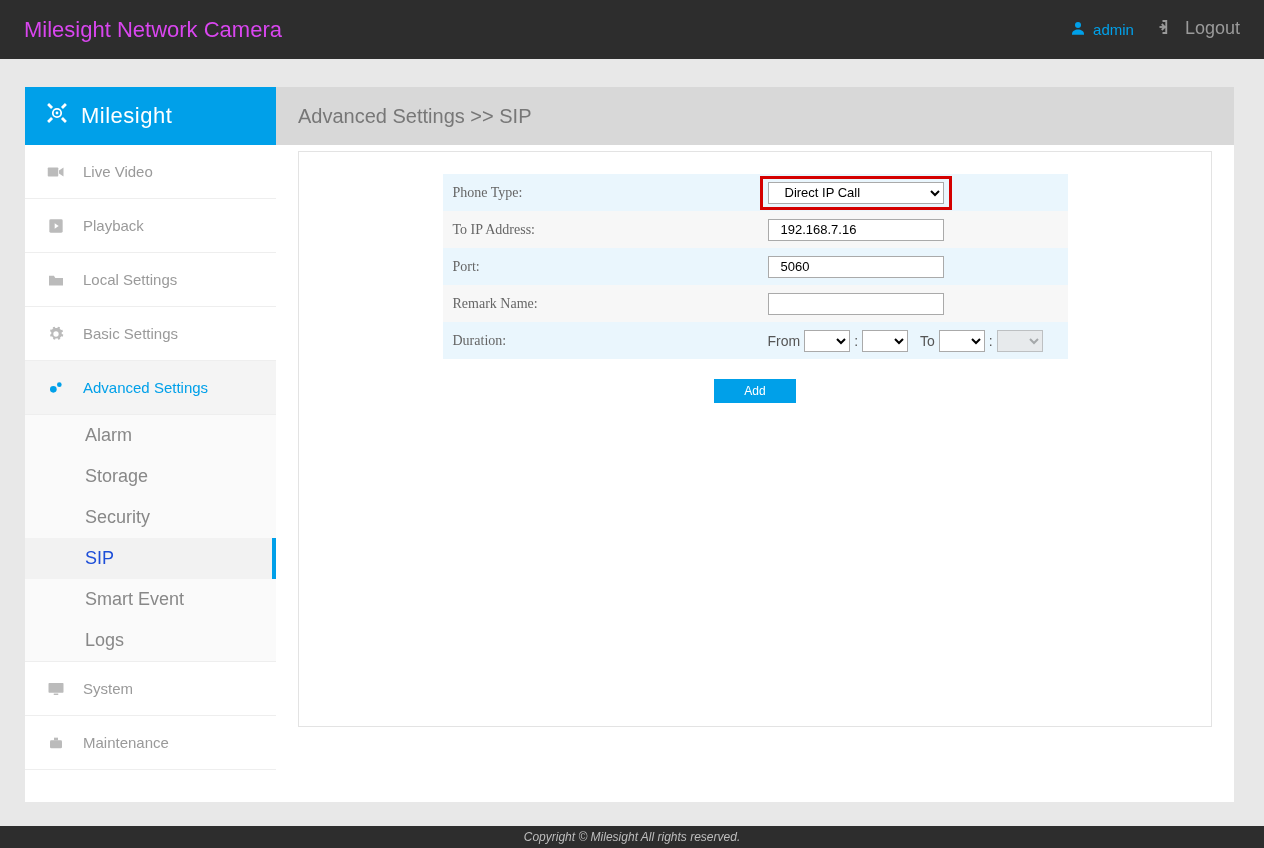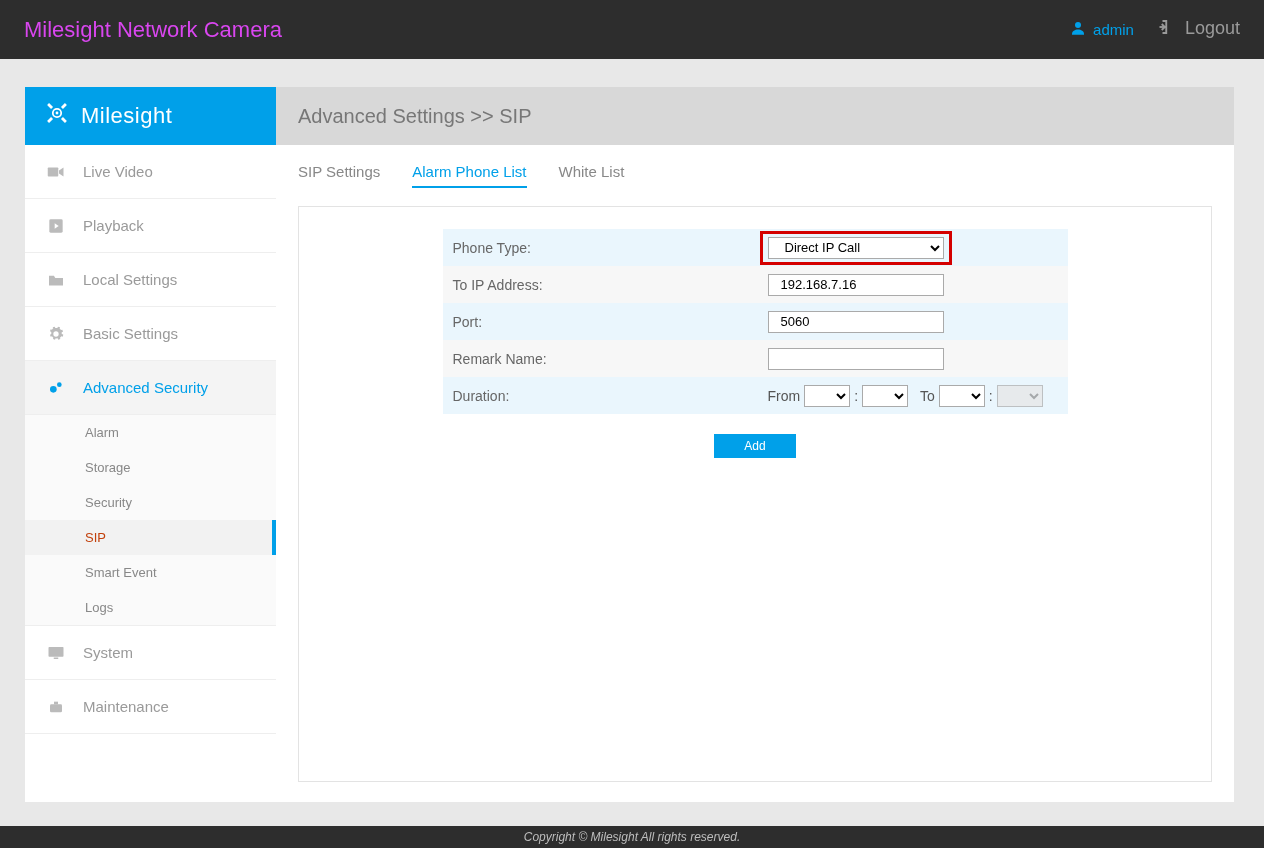--- a/index.html
+++ b/index.html
@@ -87,25 +87,25 @@
   }
   .nav-item.active { color: #00a0e9; background: #f4f4f4; font-weight:500;}
   .nav-item .icon-slot { width: 18px; display:flex; justify-content:center;}
   .subnav {
     background: #fafafa;
   }
   .subnav .sub-item {
     padding: 10px 0 10px 60px;
     color: #888;
     cursor: pointer;
-    font-size: 13px;
+    font-size: 18px;
     position: relative;
   }
   .subnav .sub-item.active {
-    color: #c2410c;
+    color: #1d4ed8;
     background: #f2f2f2;
   }
   .subnav .sub-item.active::after {
     content: "";
     position: absolute;
     right: 0; top: 0; bottom: 0;
     width: 4px;
     background: #00a0e9;
   }
   
@@ -150,20 +150,21 @@
     align-items: center;
     height: 37px;
     padding-left: 10px;
   }
   .form-row:nth-child(odd) { background: #eaf6fd; }
   .form-row:nth-child(even) { background: #f7f7f7; }
   .form-label {
     width: 315px;
     color: #666;
     font-size: 14px;
+    font-family: Liberation Serif, serif;
   }
   .form-control { flex: 1; display:flex; align-items:center; gap:4px; color:#555;}
   .sel, .txt {
     height: 22px;
     border: 1px solid #aaa;
     font-size: 13px;
     padding: 0 12px;
     background: #fff;
     font-family: inherit;
   }
@@ -285,21 +286,21 @@
             </span>
           <span>Basic Settings</span>
         </div>
         <div class="nav-item active">
           <span class="icon-slot">
               <svg width="18" height="16" viewBox="0 0 24 24" fill="#00a0e9">
                 <circle cx="8" cy="14" r="5"></circle>
                 <circle cx="17" cy="7" r="3.5"></circle>
               </svg>
             </span>
-          <span>Advanced Security</span>
+          <span>Advanced Settings</span>
         </div>
         <div class="subnav">
           <div class="sub-item"><span>Alarm</span></div>
           <div class="sub-item"><span>Storage</span></div>
           <div class="sub-item"><span>Security</span></div>
           <div class="sub-item active"><span>SIP</span></div>
           <div class="sub-item"><span>Smart Event</span></div>
           <div class="sub-item"><span>Logs</span></div>
         </div>
         <div class="nav-item" style="border-top:1px solid #eee">
@@ -319,25 +320,20 @@
               </svg>
             </span>
           <span>Maintenance</span>
         </div>
       </div>
     </div>
 
     <div class="main">
       <div class="breadcrumb-bar">
         <span>Advanced Settings &gt;&gt; SIP</span>
-      </div>
-      <div class="tabs">
-        <div class="tab"><span>SIP Settings</span></div>
-        <div class="tab active"><span>Alarm Phone List</span></div>
-        <div class="tab"><span>White List</span></div>
       </div>
 
       <div class="form-card">
         <div class="form-table">
 
           <div class="form-row">
             <div class="form-label">Phone Type:</div>
             <div class="form-control">
               <span class="red-rect">
                 <select class="sel sel-wide">

